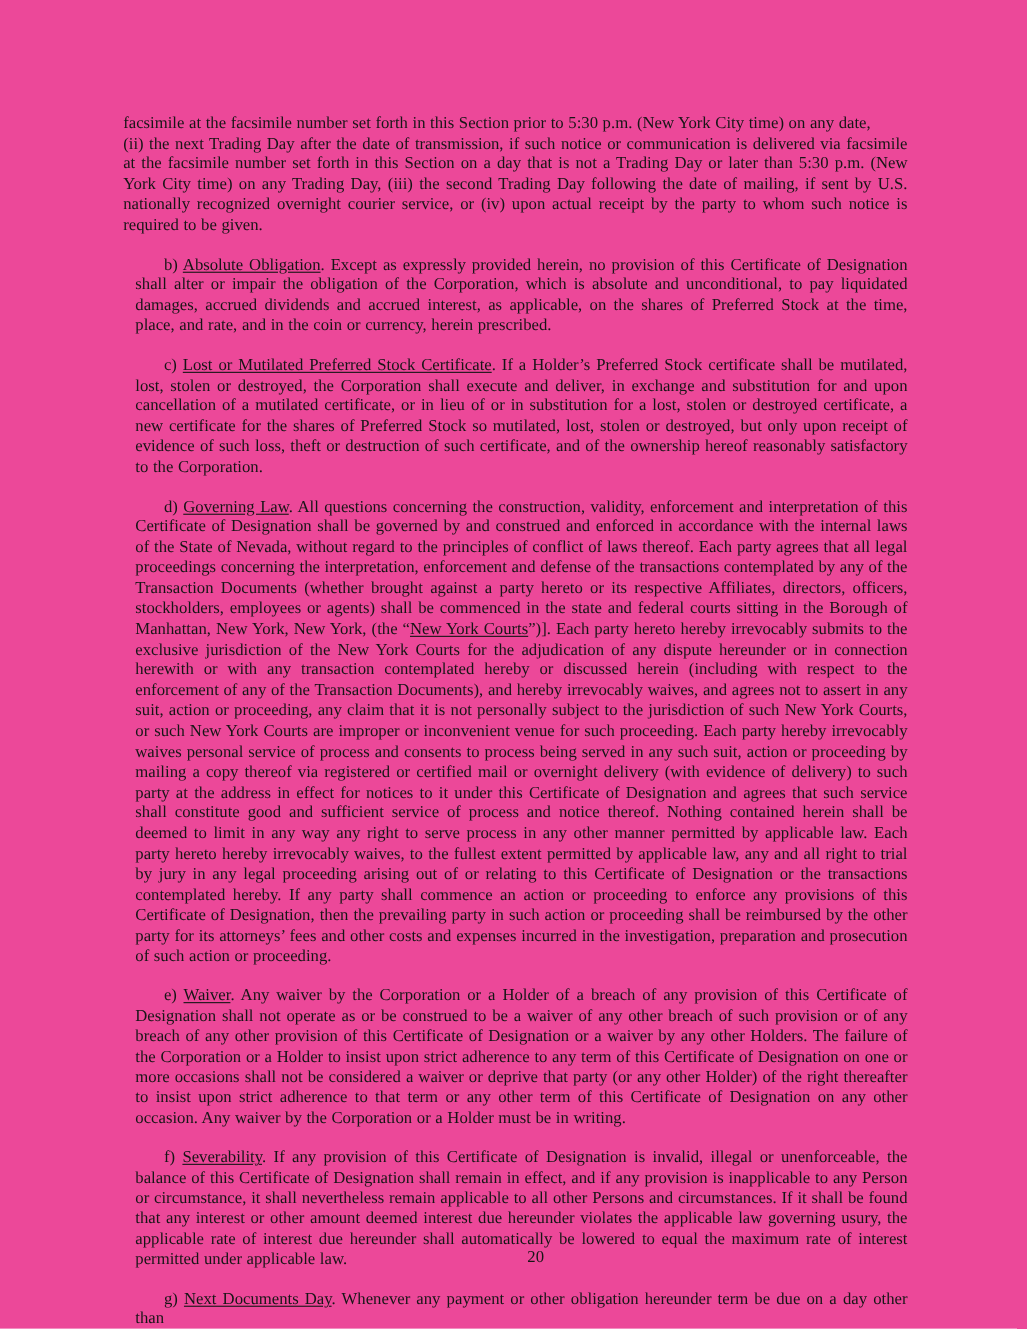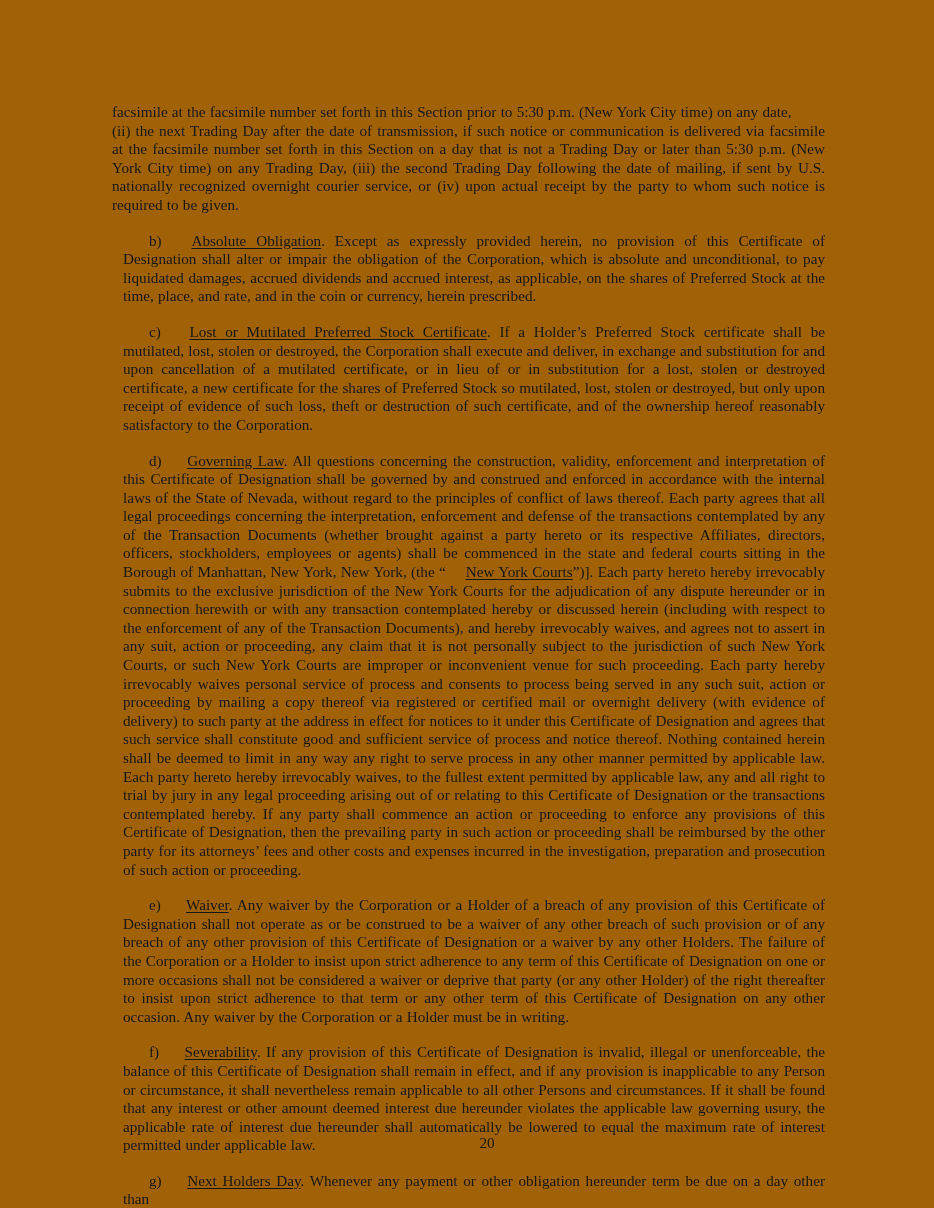--- a/index.html
+++ b/index.html
@@ -4,21 +4,21 @@
 <style>
   html, body {
     margin: 0;
     padding: 0;
     background: #ffffff;
   }
   .page {
     position: relative;
     width: 934px;
     height: 1208px;
-    background: #a16207;
+    background: #ec4899;
     font-family: "Liberation Serif", serif;
     color: #161616;
     overflow: hidden;
   }
   .content {
     position: absolute;
     left: 112px;
     top: 103px;
     width: 713px;
   }
@@ -32,21 +32,20 @@
   p.para + p.para {
     margin-top: 17px;
   }
   p.lettered {
     margin-left: 11px;
     text-indent: 26px;
   }
   .u {
     text-decoration: underline;
     text-underline-offset: 2px;
-    margin-left: 20px;
   }
   .pagenum {
     position: absolute;
     left: 0;
     top: 1134px;
     width: 100%;
     text-align: center;
     font-size: 15.2px;
     color: #161616;
     padding-left: 20px;
@@ -56,16 +55,16 @@
 <body>
 
 <div class="page">
   <div class="content" id="doc-body">
       <p class="para"><span>facsimile at the facsimile number set forth in this Section prior to 5:30 p.m. (New York City time) on any date,</span><br><span>(ii) the next Trading Day after the date of transmission, if such notice or communication is delivered via facsimile at the facsimile number set forth in this Section on a day that is not a Trading Day or later than 5:30 p.m. (New York City time) on any Trading Day, (iii) the second Trading Day following the date of mailing, if sent by U.S. nationally recognized overnight courier service, or (iv) upon actual receipt by the party to whom such notice is required to be given.</span></p>
       <p class="para lettered"><span>b) </span><span class="u">Absolute Obligation</span><span>. Except as expressly provided herein, no provision of this Certificate of Designation shall alter or impair the obligation of the Corporation, which is absolute and unconditional, to pay liquidated damages, accrued dividends and accrued interest, as applicable, on the shares of Preferred Stock at the time, place, and rate, and in the coin or currency, herein prescribed.</span></p>
       <p class="para lettered"><span>c) </span><span class="u">Lost or Mutilated Preferred Stock Certificate</span><span>. If a Holder’s Preferred Stock certificate shall be mutilated, lost, stolen or destroyed, the Corporation shall execute and deliver, in exchange and substitution for and upon cancellation of a mutilated certificate, or in lieu of or in substitution for a lost, stolen or destroyed certificate, a new certificate for the shares of Preferred Stock so mutilated, lost, stolen or destroyed, but only upon receipt of evidence of such loss, theft or destruction of such certificate, and of the ownership hereof reasonably satisfactory to the Corporation.</span></p>
       <p class="para lettered"><span>d) </span><span class="u">Governing Law</span><span>. All questions concerning the construction, validity, enforcement and interpretation of this Certificate of Designation shall be governed by and construed and enforced in accordance with the internal laws of the State of Nevada, without regard to the principles of conflict of laws thereof. Each party agrees that all legal proceedings concerning the interpretation, enforcement and defense of the transactions contemplated by any of the Transaction Documents (whether brought against a party hereto or its respective Affiliates, directors, officers, stockholders, employees or agents) shall be commenced in the state and federal courts sitting in the Borough of Manhattan, New York, New York, (the “</span><span class="u">New York Courts</span><span>”)]. Each party hereto hereby irrevocably submits to the exclusive jurisdiction of the New York Courts for the adjudication of any dispute hereunder or in connection herewith or with any transaction contemplated hereby or discussed herein (including with respect to the enforcement of any of the Transaction Documents), and hereby irrevocably waives, and agrees not to assert in any suit, action or proceeding, any claim that it is not personally subject to the jurisdiction of such New York Courts, or such New York Courts are improper or inconvenient venue for such proceeding. Each party hereby irrevocably waives personal service of process and consents to process being served in any such suit, action or proceeding by mailing a copy thereof via registered or certified mail or overnight delivery (with evidence of delivery) to such party at the address in effect for notices to it under this Certificate of Designation and agrees that such service shall constitute good and sufficient service of process and notice thereof. Nothing contained herein shall be deemed to limit in any way any right to serve process in any other manner permitted by applicable law. Each party hereto hereby irrevocably waives, to the fullest extent permitted by applicable law, any and all right to trial by jury in any legal proceeding arising out of or relating to this Certificate of Designation or the transactions contemplated hereby. If any party shall commence an action or proceeding to enforce any provisions of this Certificate of Designation, then the prevailing party in such action or proceeding shall be reimbursed by the other party for its attorneys’ fees and other costs and expenses incurred in the investigation, preparation and prosecution of such action or proceeding.</span></p>
       <p class="para lettered"><span>e) </span><span class="u">Waiver</span><span>. Any waiver by the Corporation or a Holder of a breach of any provision of this Certificate of Designation shall not operate as or be construed to be a waiver of any other breach of such provision or of any breach of any other provision of this Certificate of Designation or a waiver by any other Holders. The failure of the Corporation or a Holder to insist upon strict adherence to any term of this Certificate of Designation on one or more occasions shall not be considered a waiver or deprive that party (or any other Holder) of the right thereafter to insist upon strict adherence to that term or any other term of this Certificate of Designation on any other occasion.  Any waiver by the Corporation or a Holder must be in writing.</span></p>
       <p class="para lettered"><span>f) </span><span class="u">Severability</span><span>. If any provision of this Certificate of Designation is invalid, illegal or unenforceable, the balance of this Certificate of Designation shall remain in effect, and if any provision is inapplicable to any Person or circumstance, it shall nevertheless remain applicable to all other Persons and circumstances. If it shall be found that any interest or other amount deemed interest due hereunder violates the applicable law governing usury, the applicable rate of interest due hereunder shall automatically be lowered to equal the maximum rate of interest permitted under applicable law.</span></p>
-      <p class="para lettered"><span>g) </span><span class="u">Next Holders Day</span><span>. Whenever any payment or other obligation hereunder term be due on a day other than</span></p>
+      <p class="para lettered"><span>g) </span><span class="u">Next Documents Day</span><span>. Whenever any payment or other obligation hereunder term be due on a day other than</span></p>
     </div>
   <div class="pagenum">20</div>
 </div>
 
 </body></html>

